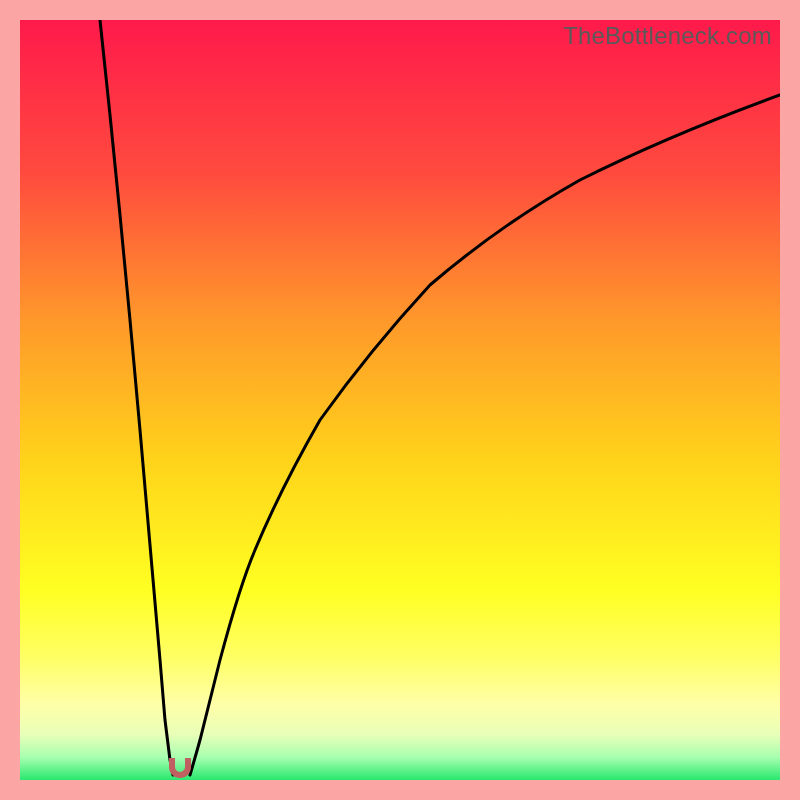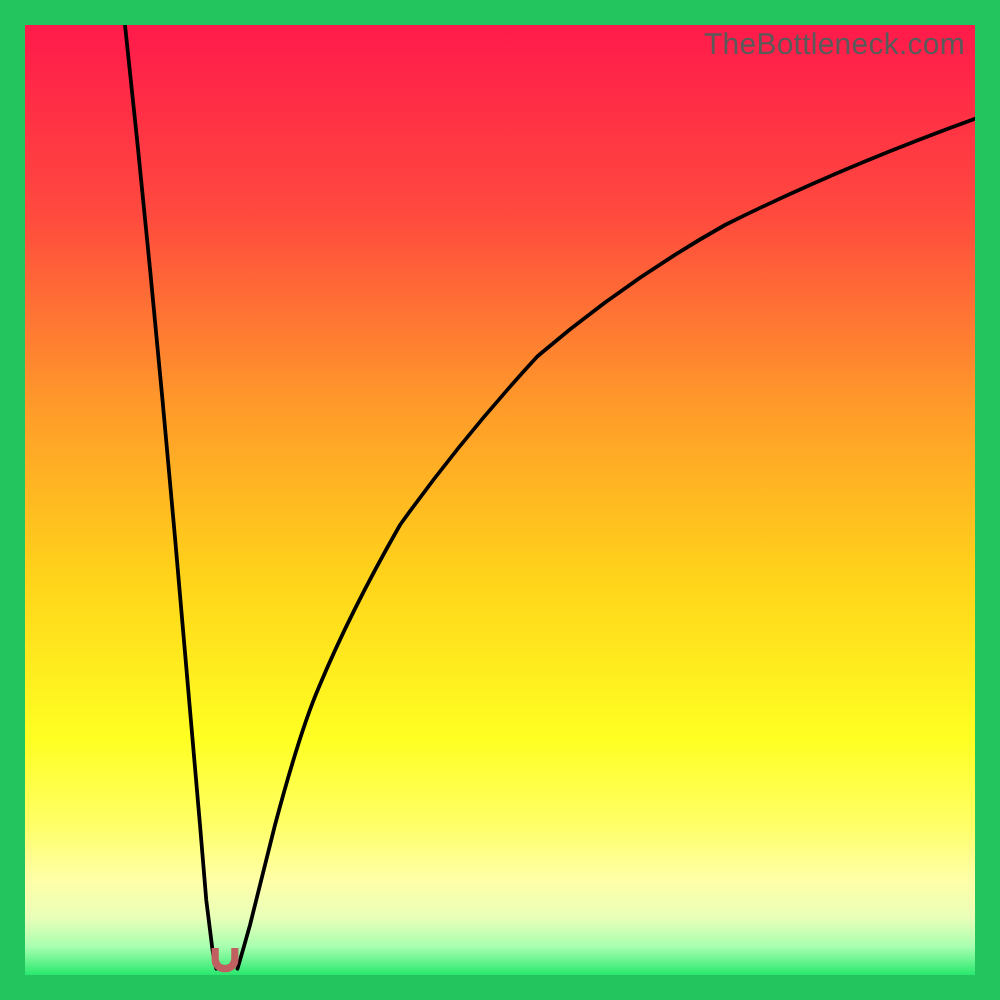--- a/index.html
+++ b/index.html
@@ -1,21 +1,21 @@
 <!DOCTYPE html>
 <html><head>
 <meta charset="utf-8">
 <style>
   * { margin: 0; padding: 0; box-sizing: border-box; }
   html, body { width: 800px; height: 800px; overflow: hidden; background: #000; }
   .frame {
     position: relative;
     width: 800px;
     height: 800px;
-    background: #22c55e;
+    background: #fca5a5;
   }
   .plot-area {
     position: absolute;
     left: 20px;
     top: 20px;
     width: 760px;
     height: 760px;
     overflow: hidden;
   }
   .gradient {

